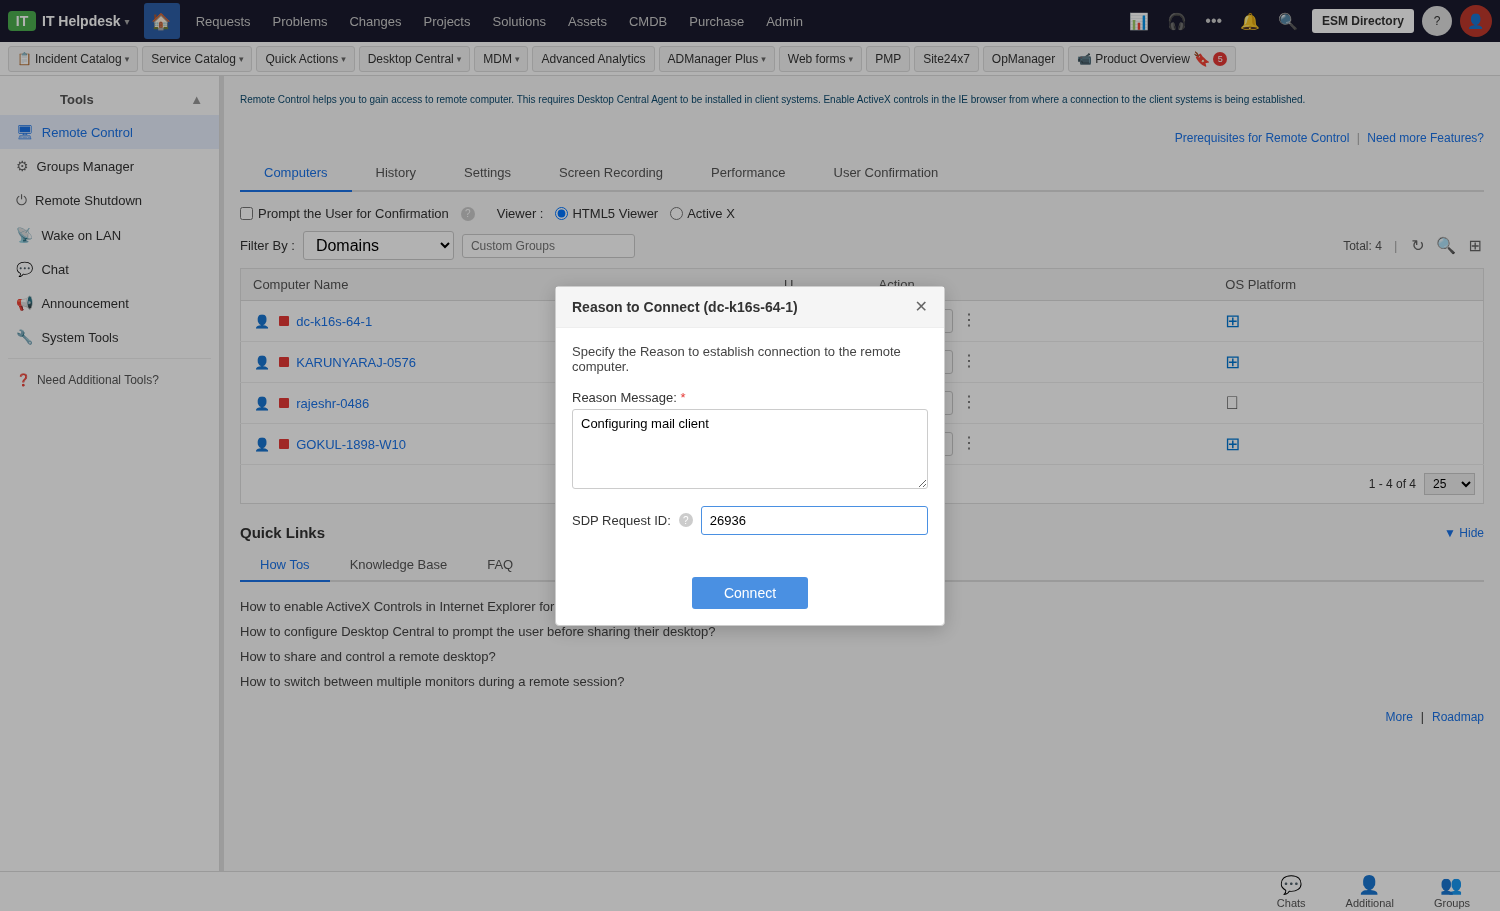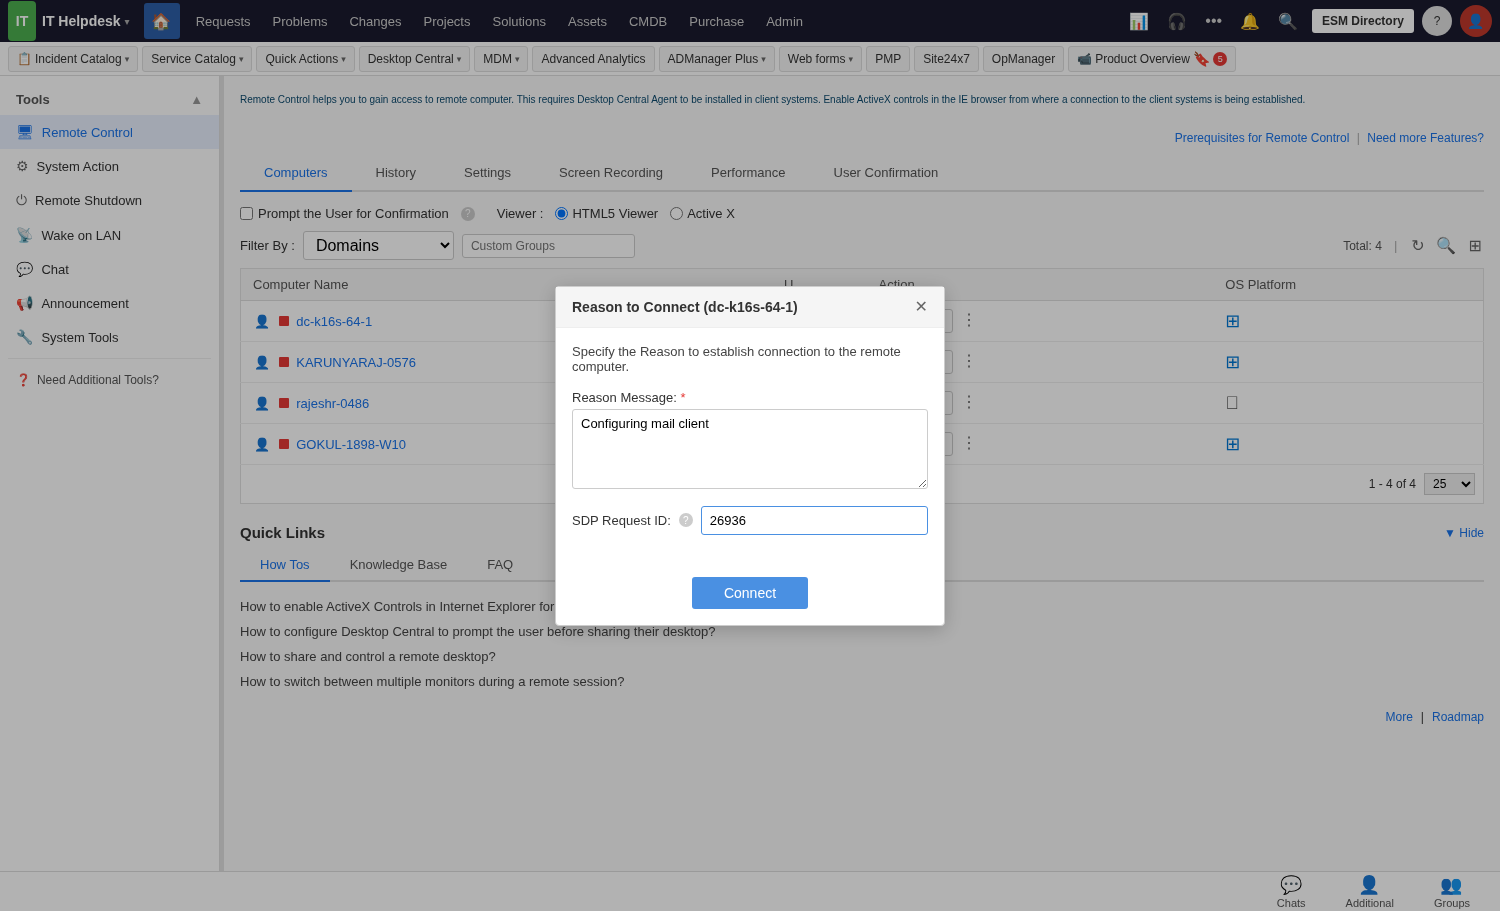--- a/index.html
+++ b/index.html
@@ -9,21 +9,21 @@
     .top-nav {
       background: #1a1a2e;
       height: 42px;
       display: flex;
       align-items: center;
       padding: 0 8px;
       gap: 2px;
     }
     .top-nav .logo {
       background: #4caf50;
-      width: 28px; height: 40px;
+      width: 28px; height: 20px;
       border-radius: 4px;
       display: flex; align-items: center; justify-content: center;
       color: white; font-size: 14px; font-weight: bold;
       margin-right: 4px;
     }
     .top-nav .app-name {
       color: white; font-size: 14px; font-weight: bold; margin-right: 2px;
     }
     .top-nav .chevron { color: #aaa; font-size: 10px; margin-right: 12px; }
     .top-nav .home-btn {
@@ -86,21 +86,21 @@
     .sidebar {
       width: 220px;
       background: white;
       border-right: 1px solid #ddd;
       padding: 8px 0;
       overflow-y: auto;
       flex-shrink: 0;
     }
     .sidebar-section-header {
       display: flex; align-items: center; justify-content: space-between;
-      padding: 8px 16px; color: #555; font-size: 13px; font-weight: bold;
+      padding: 8px 16px; color: #555; font-size: 13px; font-weight: bold; margin-left: 44px;
     }
     .sidebar-section-header .toggle { color: #999; cursor: pointer; }
     .sidebar-item {
       display: flex; align-items: center; gap: 8px;
       padding: 9px 16px; cursor: pointer; font-size: 13px; color: #333;
     }
     .sidebar-item.active { background: #e8f0fe; color: #1a73e8; }
     .sidebar-item .icon { font-size: 14px; color: #666; }
     .sidebar-item.active .icon { color: #1a73e8; }
     .sidebar-divider { height: 1px; background: #eee; margin: 4px 8px; }
@@ -394,21 +394,21 @@
       <span>Tools</span>
       <span class="toggle">▲</span>
     </div>
 
     <div class="sidebar-item active">
       <span class="icon">🖥</span>
       <span>Remote Control</span>
     </div>
     <div class="sidebar-item">
       <span class="icon">⚙</span>
-      <span>System Action</span>
+      <span>Groups Manager</span>
     </div>
     <div class="sidebar-item">
       <span class="icon">⏻</span>
       <span>Remote Shutdown</span>
     </div>
     <div class="sidebar-item">
       <span class="icon">📡</span>
       <span>Wake on LAN</span>
     </div>
     <div class="sidebar-item">

